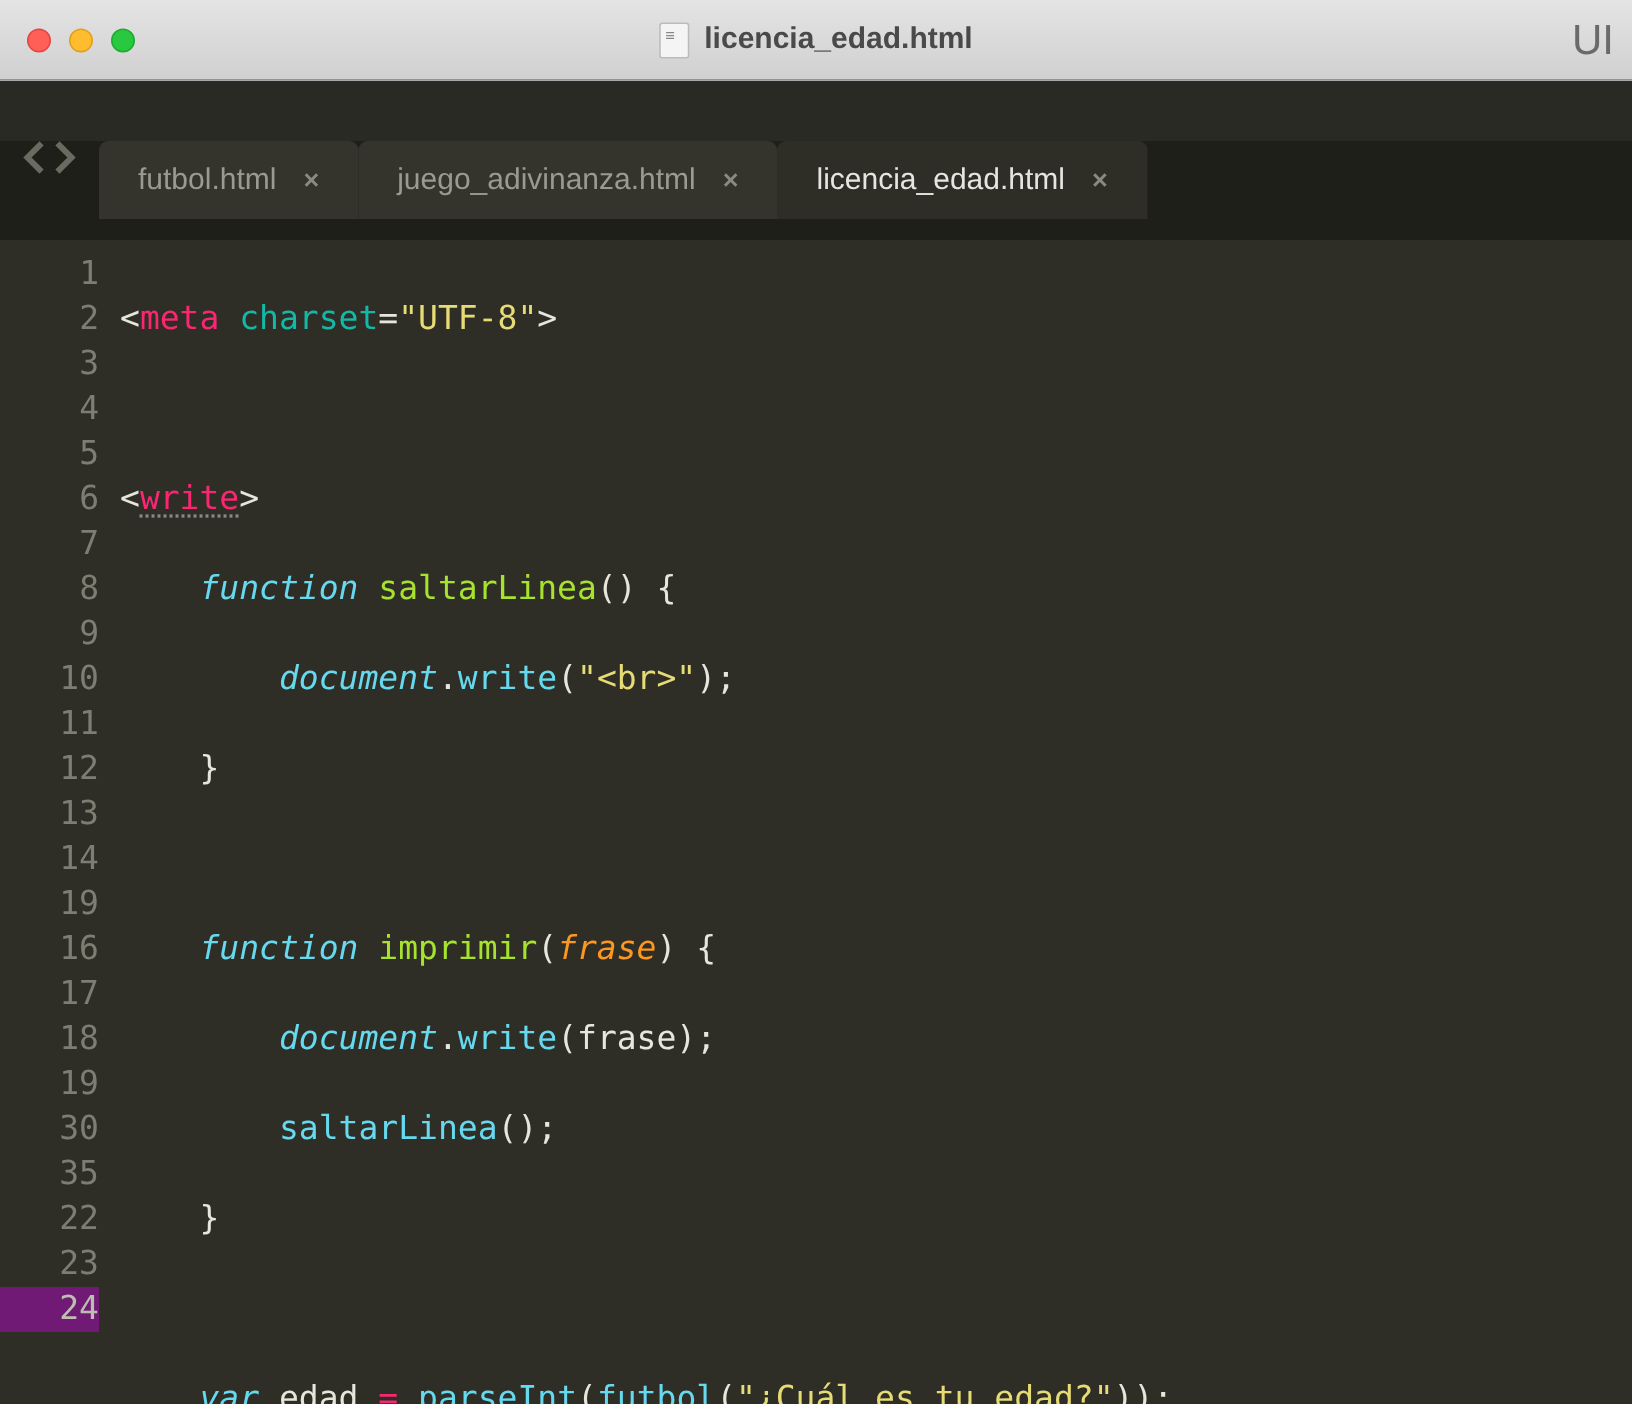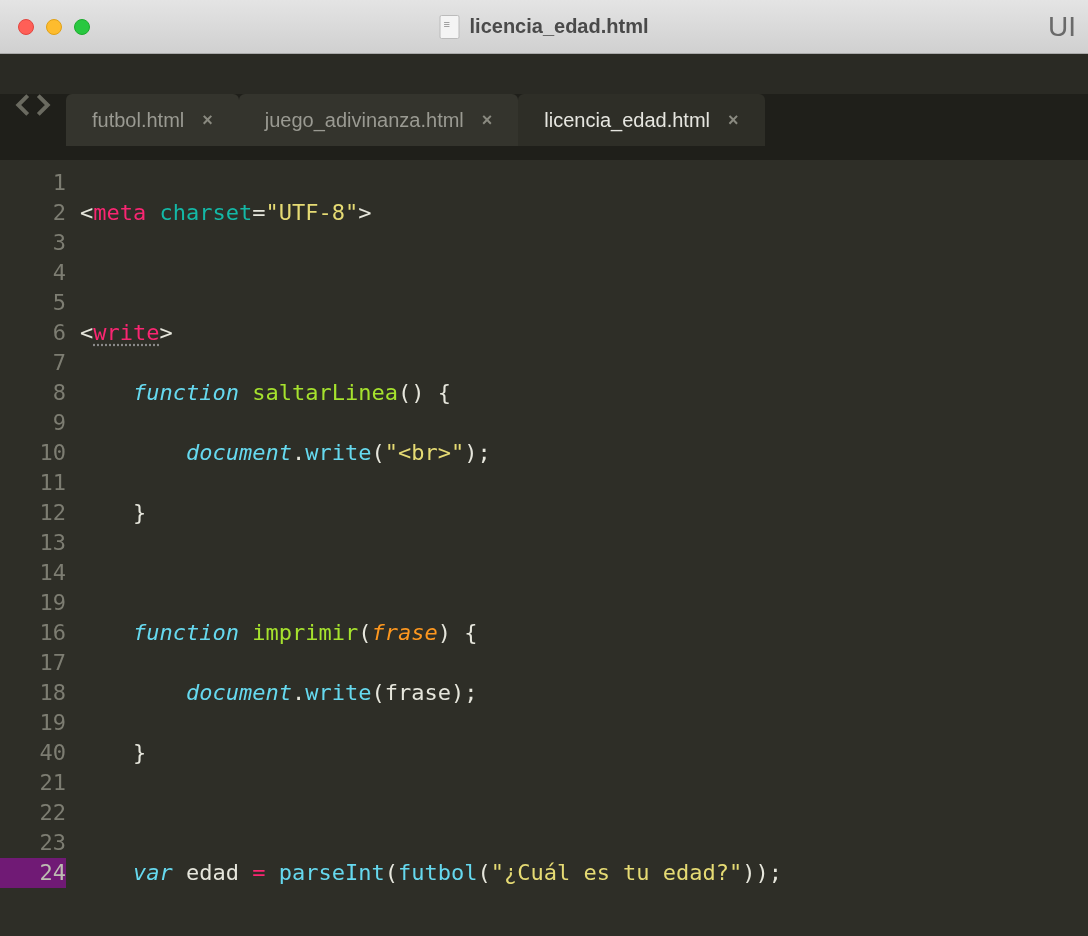--- a/index.html
+++ b/index.html
@@ -188,36 +188,37 @@
       <div>10</div>
       <div>11</div>
       <div>12</div>
       <div>13</div>
       <div>14</div>
       <div>19</div>
       <div>16</div>
       <div>17</div>
       <div>18</div>
       <div>19</div>
-      <div>40</div>
-      <div>21</div>
+      <div>30</div>
+      <div>35</div>
       <div>22</div>
       <div>23</div>
       <div class="current">24</div>
     </div>
   <div class="code">
 <div class="code-line"><span class="c-punc">&lt;</span><span class="c-tag">meta</span><span> </span><span class="c-attr">charset</span><span class="c-punc">=</span><span class="c-string">"UTF-8"</span><span class="c-punc">&gt;</span></div>
 <div class="code-line"></div>
 <div class="code-line"><span class="c-punc">&lt;</span><span class="c-tag c-dotted">write</span><span class="c-punc">&gt;</span></div>
 <div class="code-line">    <span class="c-kw">function</span> <span class="c-name">saltarLinea</span><span class="c-punc">() {</span></div>
 <div class="code-line">        <span class="c-obj">document</span><span class="c-punc">.</span><span class="c-call">write</span><span class="c-punc">(</span><span class="c-string">"&lt;br&gt;"</span><span class="c-punc">);</span></div>
 <div class="code-line">    <span class="c-punc">}</span></div>
 <div class="code-line"></div>
 <div class="code-line">    <span class="c-kw">function</span> <span class="c-name">imprimir</span><span class="c-punc">(</span><span class="c-param">frase</span><span class="c-punc">) {</span></div>
 <div class="code-line">        <span class="c-obj">document</span><span class="c-punc">.</span><span class="c-call">write</span><span class="c-punc">(</span><span class="c-ident">frase</span><span class="c-punc">);</span></div>
+<div class="code-line">        <span class="c-call">saltarLinea</span><span class="c-punc">();</span></div>
 <div class="code-line">    <span class="c-punc">}</span></div>
 <div class="code-line"></div>
 <div class="code-line">    <span class="c-kw">var</span> <span class="c-ident">edad</span><span class="c-op"> = </span><span class="c-call">parseInt</span><span class="c-punc">(</span><span class="c-call">futbol</span><span class="c-punc">(</span><span class="c-string">"¿Cuál es tu edad?"</span><span class="c-punc">));</span></div>
 
 
 
 
 
 
 

